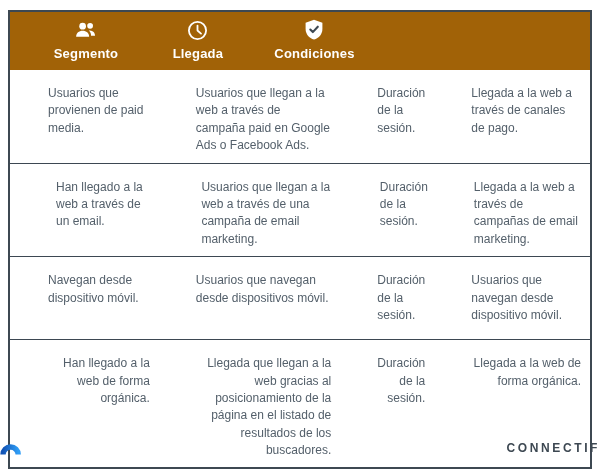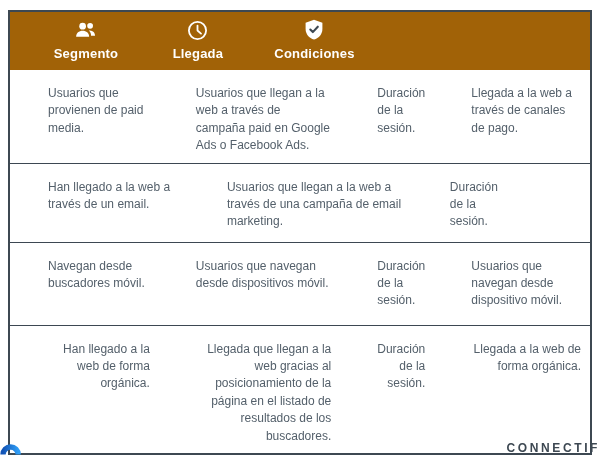--- a/index.html
+++ b/index.html
@@ -41,21 +41,21 @@
   .c1 { width: 26.2%; }
   .c2 { width: 33.6%; }
   .c3 { width: 12.4%; }
   .c4 { width: 27.8%; }
   .row {
     display: flex;
     border-bottom: 1px solid #3d4852;
   }
   .row:last-child { border-bottom: none; }
   .r1 { min-height: 83px; }
-  .r2 { min-height: 79px; }
+  .r2 { min-height: 79px; padding-left: 8px; }
   .r3 { min-height: 83px; }
   .r4 { min-height: 106px; text-align: right; }
   .cell {
     padding: 15px 9px 8px 9px;
     font-size: 12px;
     line-height: 1.45;
     color: #54606b;
     margin-left: 28px;
   }
   .cell.c1 { padding-left: 10px; }
@@ -120,24 +120,25 @@
       <div class="cell c1">Usuarios que provienen de paid media.</div>
       <div class="cell c2">Usuarios que llegan a la web a través de campaña paid en Google Ads o Facebook Ads.</div>
       <div class="cell c3">Duración de la sesión.</div>
       <div class="cell c4">Llegada a la web a través de canales de pago.</div>
     </div>
 
     <div class="row r2">
       <div class="cell c1">Han llegado a la web a través de un email.</div>
       <div class="cell c2">Usuarios que llegan a la web a través de una campaña de email marketing.</div>
       <div class="cell c3">Duración de la sesión.</div>
+      <div class="cell c4">Llegada a la web a través de campañas de email marketing.</div>
     </div>
 
     <div class="row r3">
-      <div class="cell c1">Navegan desde buscadores móvil.</div>
+      <div class="cell c1">Navegan desde dispositivo móvil.</div>
       <div class="cell c2">Usuarios que navegan desde dispositivos móvil.</div>
       <div class="cell c3">Duración de la sesión.</div>
       <div class="cell c4">Usuarios que navegan desde dispositivo móvil.</div>
     </div>
 
     <div class="row r4">
       <div class="cell c1">Han llegado a la web de forma orgánica.</div>
       <div class="cell c2">Llegada que llegan a la web gracias al posicionamiento de la página en el listado de resultados de los buscadores.</div>
       <div class="cell c3">Duración de la sesión.</div>
       <div class="cell c4">Llegada a la web de forma orgánica.</div>

